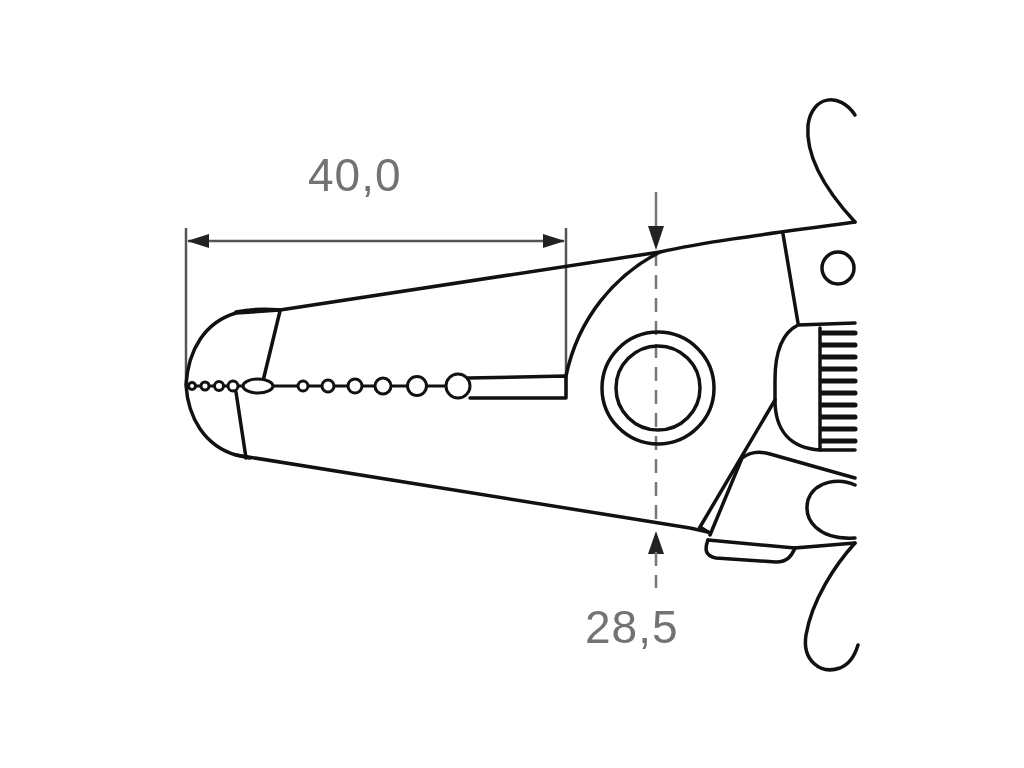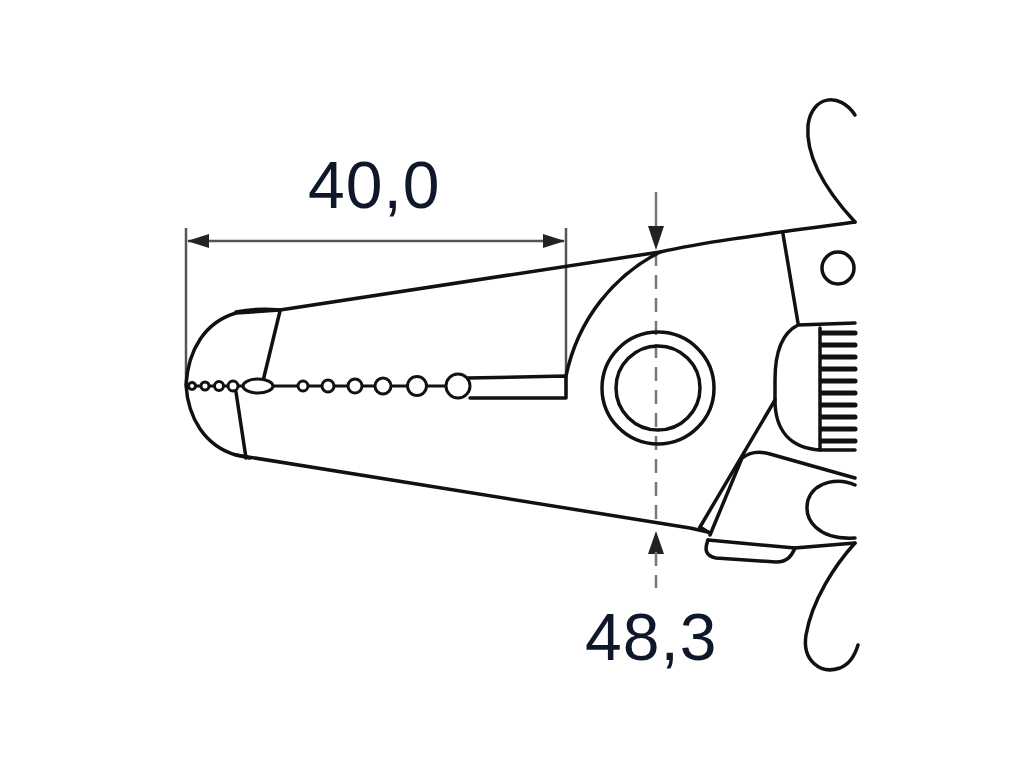--- a/index.html
+++ b/index.html
@@ -1,18 +1,18 @@
 <!DOCTYPE html>
 <html><head>
 <meta charset="utf-8">
 <style>
   html, body { margin:0; padding:0; background:#ffffff; }
   body { width:1024px; height:768px; overflow:hidden; position:relative; font-family:"Liberation Sans", sans-serif; }
   #drawing { position:absolute; left:0; top:0; width:1024px; height:768px; }
-  .dim-label { position:absolute; font-family:"Liberation Sans", sans-serif; font-size:66px; color:#0f172a; letter-spacing:1px; font-weight:normal; line-height:1; }
+  .dim-label { position:absolute; font-family:"Liberation Sans", sans-serif; font-size:46px; color:#737373; letter-spacing:1px; font-weight:normal; line-height:1; }
   #dim-length-label { left:308px; top:152px; }
   #dim-height-label { left:585px; top:604px; }
 </style>
 </head>
 <body>
 
 <svg id="drawing" viewBox="0 0 1024 768" xmlns="http://www.w3.org/2000/svg">
   <defs>
     <marker id="arrowL" markerWidth="22" markerHeight="14" refX="1" refY="7" orient="auto" markerUnits="userSpaceOnUse">
       <path d="M22,0 L0,7 L22,14 Z" fill="#222"></path>
@@ -101,13 +101,13 @@
     <path d="M855,485 C840,478 815,480 808,500 C803,520 818,540 855,538"></path>
 
     <path d="M708,540 C704,550 706,556 716,558 L776,562 C788,562 792,555 795,548 L855,543"></path>
     <path d="M708,540 L795,548"></path>
 
     <path d="M855,543 C835,565 812,600 806,635 C802,660 820,675 840,668 C850,664 855,655 858,645"></path>
   </g>
 </svg>
 
 <div class="dim-label" id="dim-length-label">40,0</div>
-<div class="dim-label" id="dim-height-label">48,3</div>
+<div class="dim-label" id="dim-height-label">28,5</div>
 
 </body></html>

